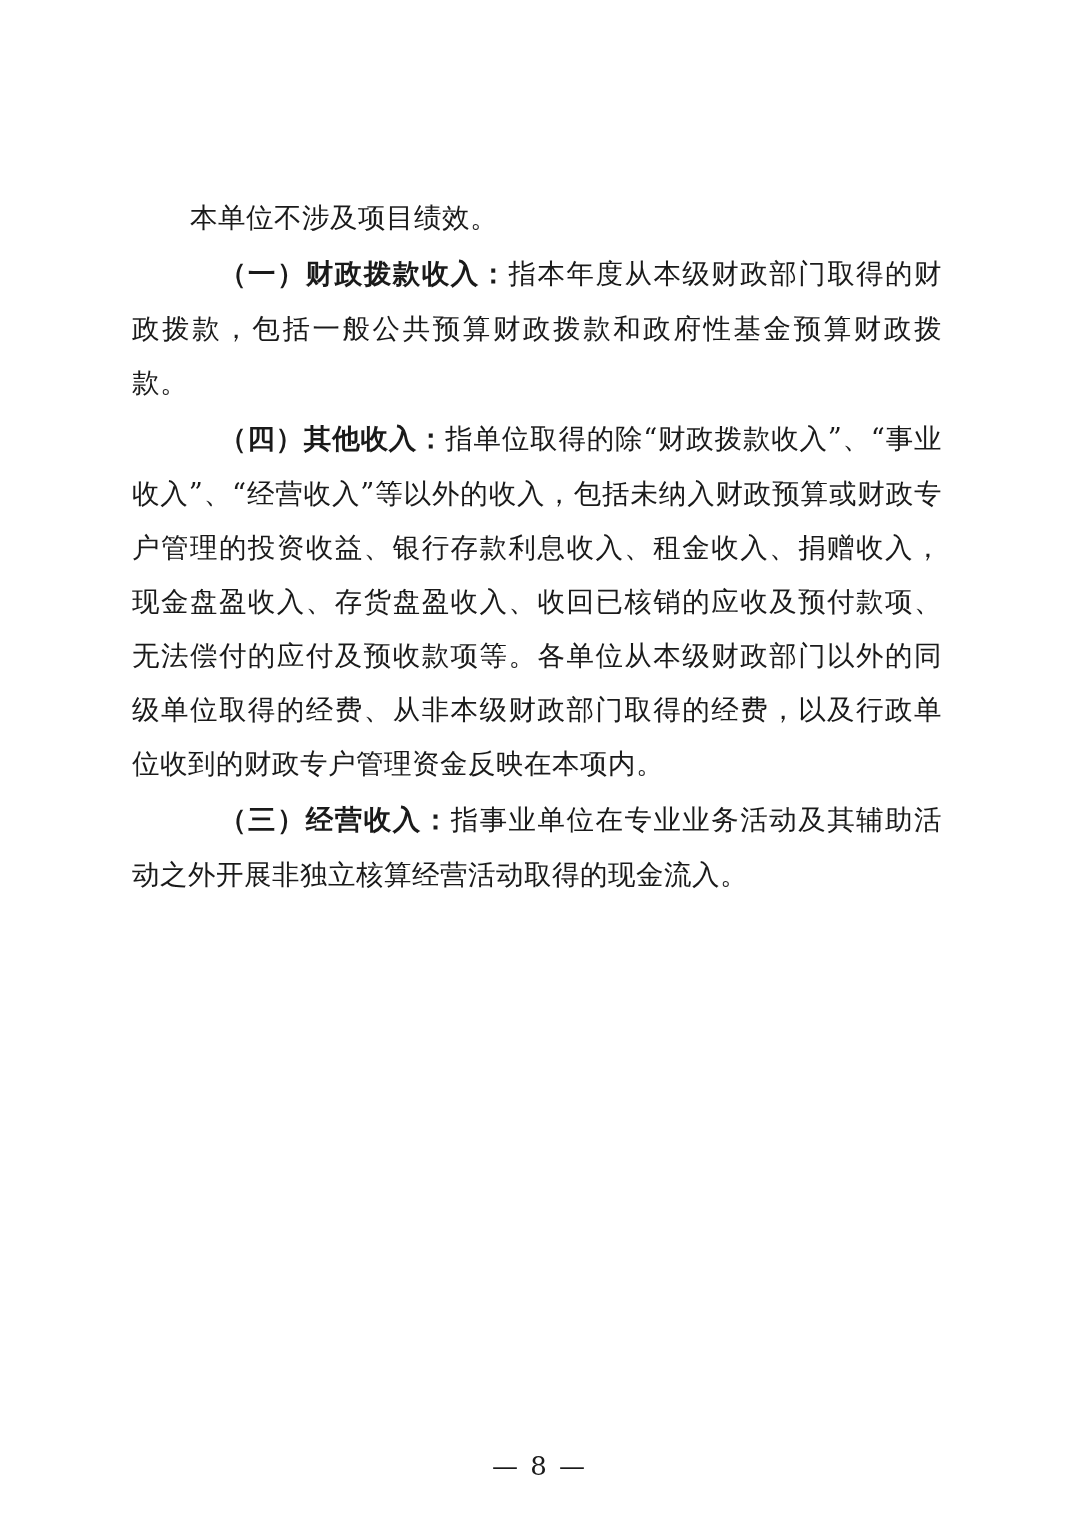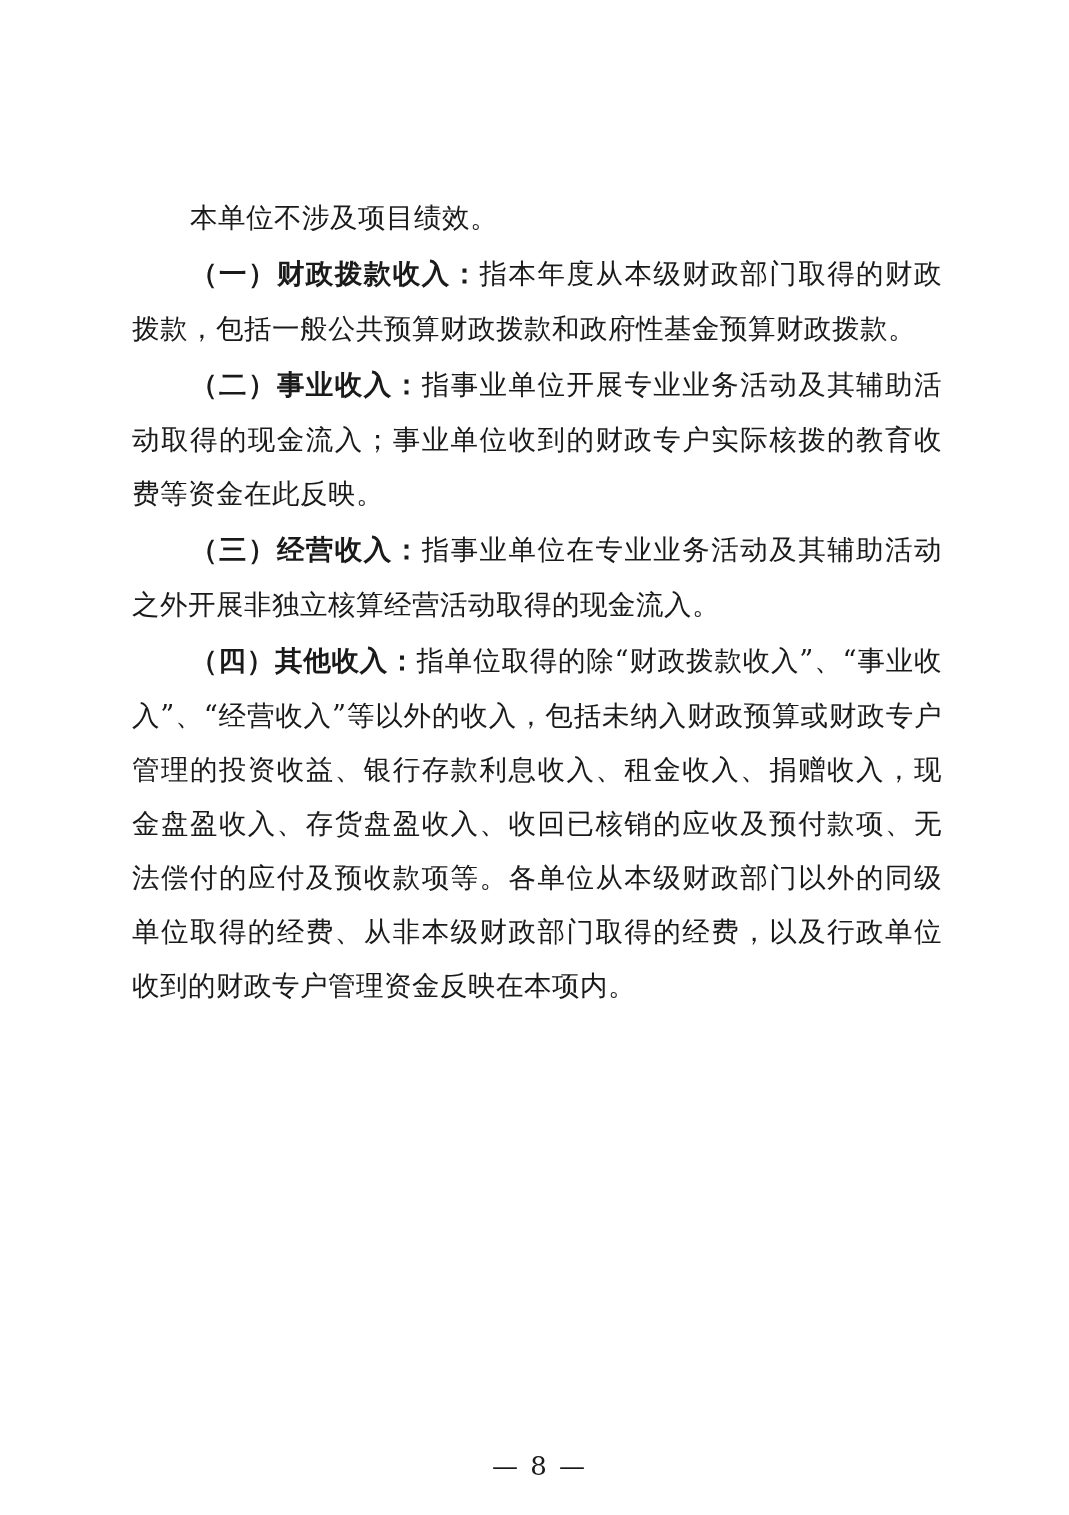--- a/index.html
+++ b/index.html
@@ -45,20 +45,21 @@
     line-height: 54px;
     font-weight: bold;
     text-indent: 58px;
     margin: 0;
     letter-spacing: 1px;
     font-family: "DejaVu Sans", "Liberation Sans", sans-serif;
   }
   .para .term {
     font-weight: bold;
     font-family: Liberation Serif, serif;
+    margin-left: 29px;
   }
   .footer {
     position: absolute;
     left: 0;
     bottom: 34px;
     width: 1069px;
     text-align: center;
     font-size: 26px;
     letter-spacing: 2px;
     color: #1a1a1a;
@@ -76,30 +77,27 @@
 
     <p class="para indent">
       <span>本单位不涉及项目绩效。</span>
     </p>
 
 
     <p class="para indent">
       <span class="term">（一）财政拨款收入：</span><span>指本年度从本级财政部门取得的财政拨款，包括一般公共预算财政拨款和政府性基金预算财政拨款。</span>
     </p>
 
+
     <p class="para indent">
-      <span class="term">（二）事业收入：</span><span>指事业单位开展专业业务活动及其辅助活动取得的现金流入；事业单位收到的财政专户实际核拨的教育收费等资金在此反映。</span>
+      <span class="term">（四）其他收入：</span><span>指单位取得的除“财政拨款收入”、“事业收入”、“经营收入”等以外的收入，包括未纳入财政预算或财政专户管理的投资收益、银行存款利息收入、租金收入、捐赠收入，现金盘盈收入、存货盘盈收入、收回已核销的应收及预付款项、无法偿付的应付及预收款项等。各单位从本级财政部门以外的同级单位取得的经费、从非本级财政部门取得的经费，以及行政单位收到的财政专户管理资金反映在本项内。</span>
     </p>
 
     <p class="para indent">
       <span class="term">（三）经营收入：</span><span>指事业单位在专业业务活动及其辅助活动之外开展非独立核算经营活动取得的现金流入。</span>
-    </p>
-
-    <p class="para indent">
-      <span class="term">（四）其他收入：</span><span>指单位取得的除“财政拨款收入”、“事业收入”、“经营收入”等以外的收入，包括未纳入财政预算或财政专户管理的投资收益、银行存款利息收入、租金收入、捐赠收入，现金盘盈收入、存货盘盈收入、收回已核销的应收及预付款项、无法偿付的应付及预收款项等。各单位从本级财政部门以外的同级单位取得的经费、从非本级财政部门取得的经费，以及行政单位收到的财政专户管理资金反映在本项内。</span>
     </p>
 
 
   </div>
 
   <div class="footer">
     <span class="footer-inner">— 8 —</span>
   </div>
 </div>
 

